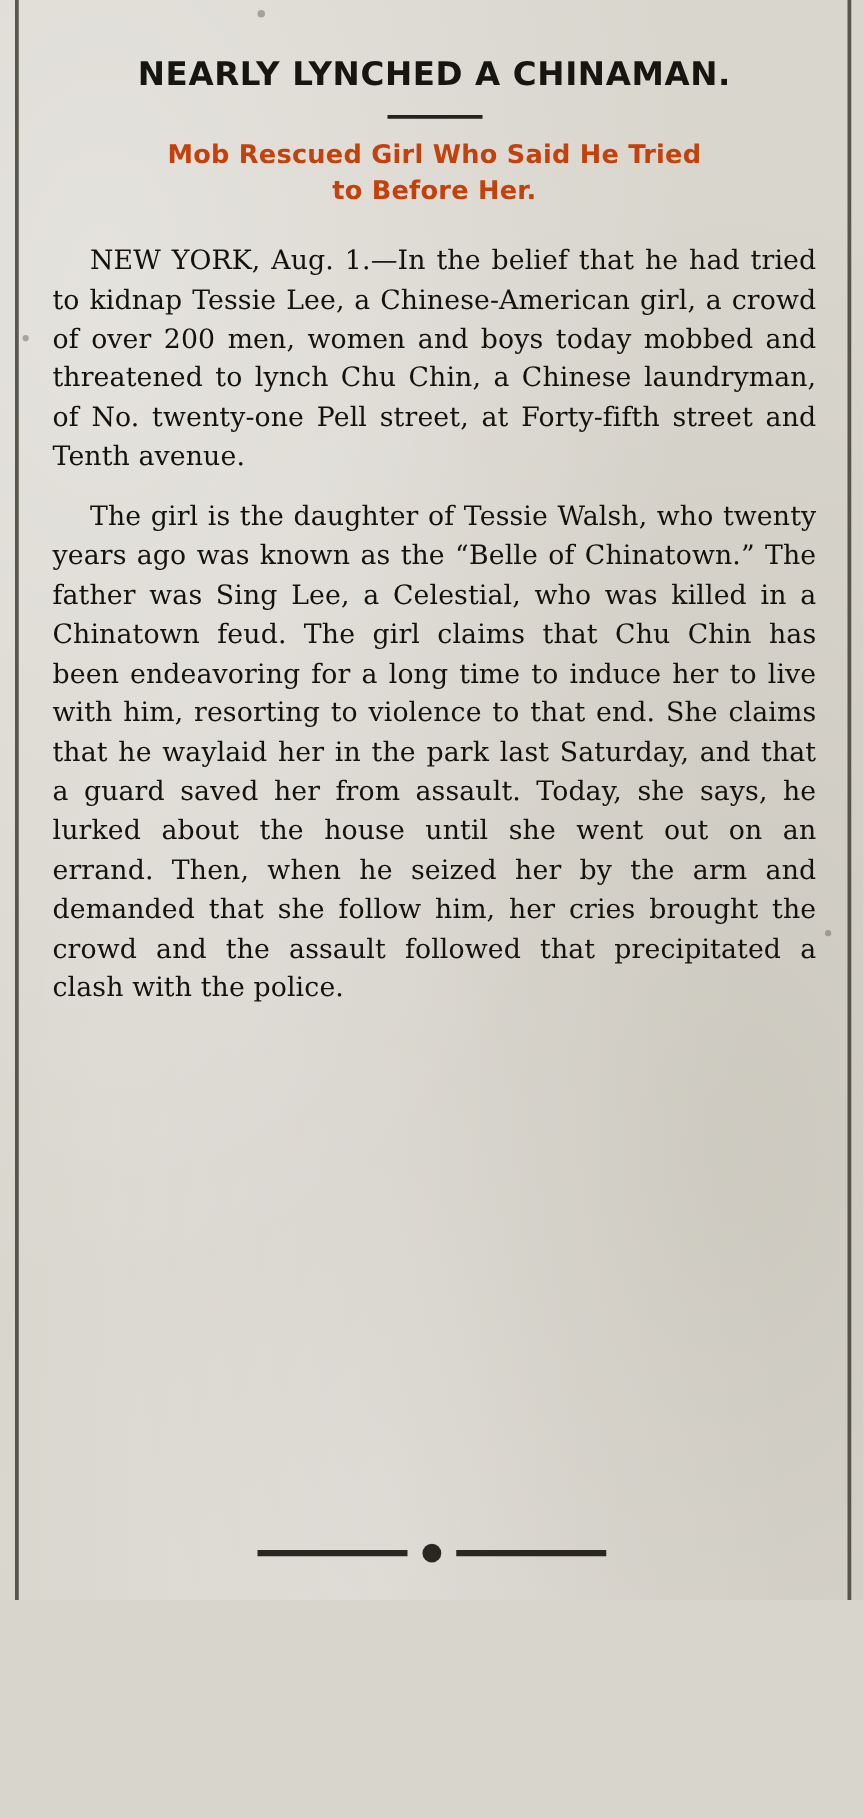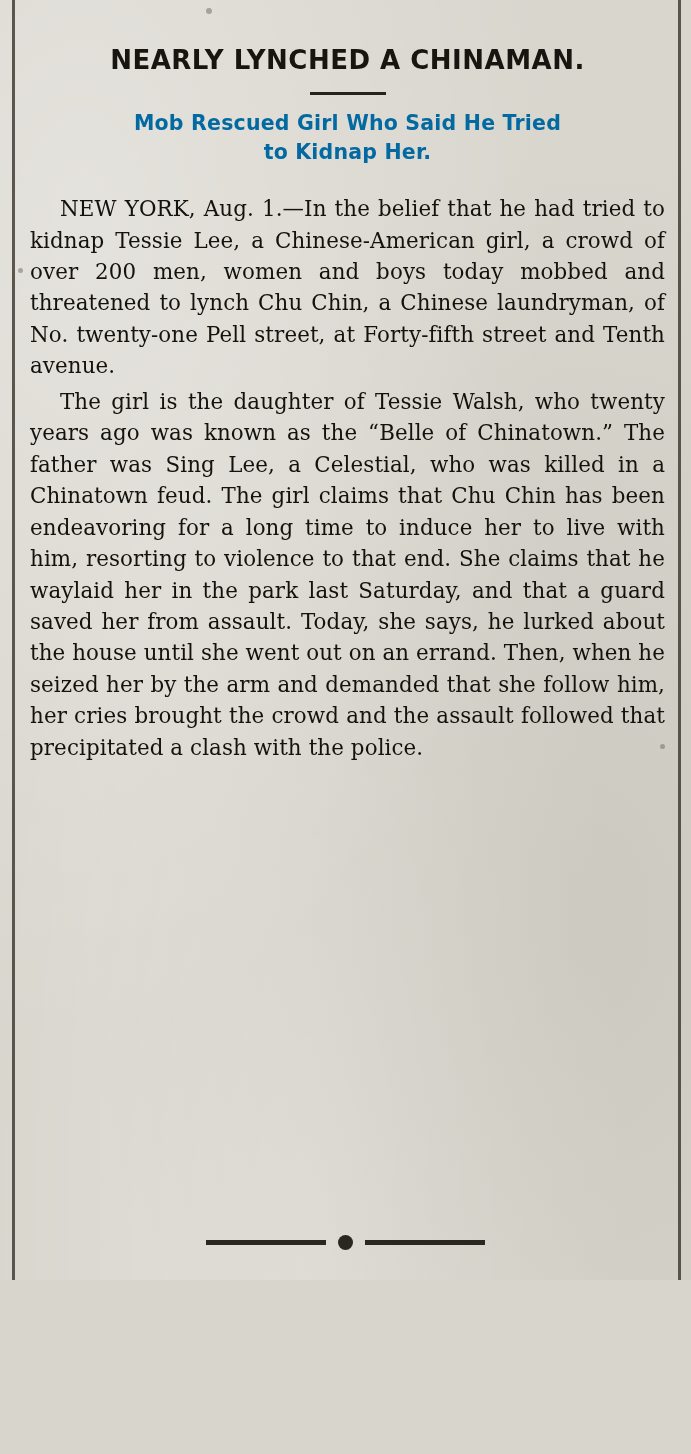--- a/index.html
+++ b/index.html
@@ -63,38 +63,38 @@
     height: 3px;
     background: #25231c;
     margin: 16px auto 14px auto;
   }
 
   .subhead {
     text-align: center;
     font-family: "DejaVu Sans", sans-serif;
     font-weight: bold;
     font-size: 20.5px;
-    color: #0369a1;
+    color: #c2410c;
     line-height: 1.42;
     margin: 0 6px;
     letter-spacing: 0.2px;
   }
 
   .body-copy {
     margin-top: 26px;
     font-family: "DejaVu Serif", serif;
     font-size: 21.4px;
     line-height: 1.47;
     color: #14120d;
     text-align: justify;
     text-justify: inter-word;
     letter-spacing: 0.1px;
   }
   .body-copy p {
-    margin: 4px;
+    margin: 16px;
     text-indent: 30px;
   }
   .body-copy p + p { margin-top: 1px; }
 
   .footer-mark {
     position: absolute;
     left: 0;
     right: 0;
     bottom: 30px;
     display: flex;
@@ -135,21 +135,21 @@
   <span class="speck" style="left:660px; top:744px; width:5px; height:5px;"></span>
 
   <div class="clip">
 
     <h1 class="headline">NEARLY LYNCHED A CHINAMAN.</h1>
 
     <div class="rule-short"></div>
 
     <h2 class="subhead">
       <span>Mob Rescued Girl Who Said He Tried</span><br>
-      <span>to Kidnap Her.</span>
+      <span>to Before Her.</span>
     </h2>
 
     <div class="body-copy">
       <p>NEW YORK, Aug. 1.—In the belief that he had tried to kidnap Tessie Lee, a Chinese-American girl, a crowd of over 200 men, women and boys today mobbed and threatened to lynch Chu Chin, a Chinese laundryman, of No. twenty-one Pell street, at Forty-fifth street and Tenth avenue.</p>
       <p>The girl is the daughter of Tessie Walsh, who twenty years ago was known as the “Belle of Chinatown.” The father was Sing Lee, a Celestial, who was killed in a Chinatown feud. The girl claims that Chu Chin has been endeavoring for a long time to induce her to live with him, resorting to violence to that end. She claims that he waylaid her in the park last Saturday, and that a guard saved her from assault. Today, she says, he lurked about the house until she went out on an errand. Then, when he seized her by the arm and demanded that she follow him, her cries brought the crowd and the assault followed that precipitated a clash with the police.</p>
     </div>
 
   </div>
 
   <div class="footer-mark">

